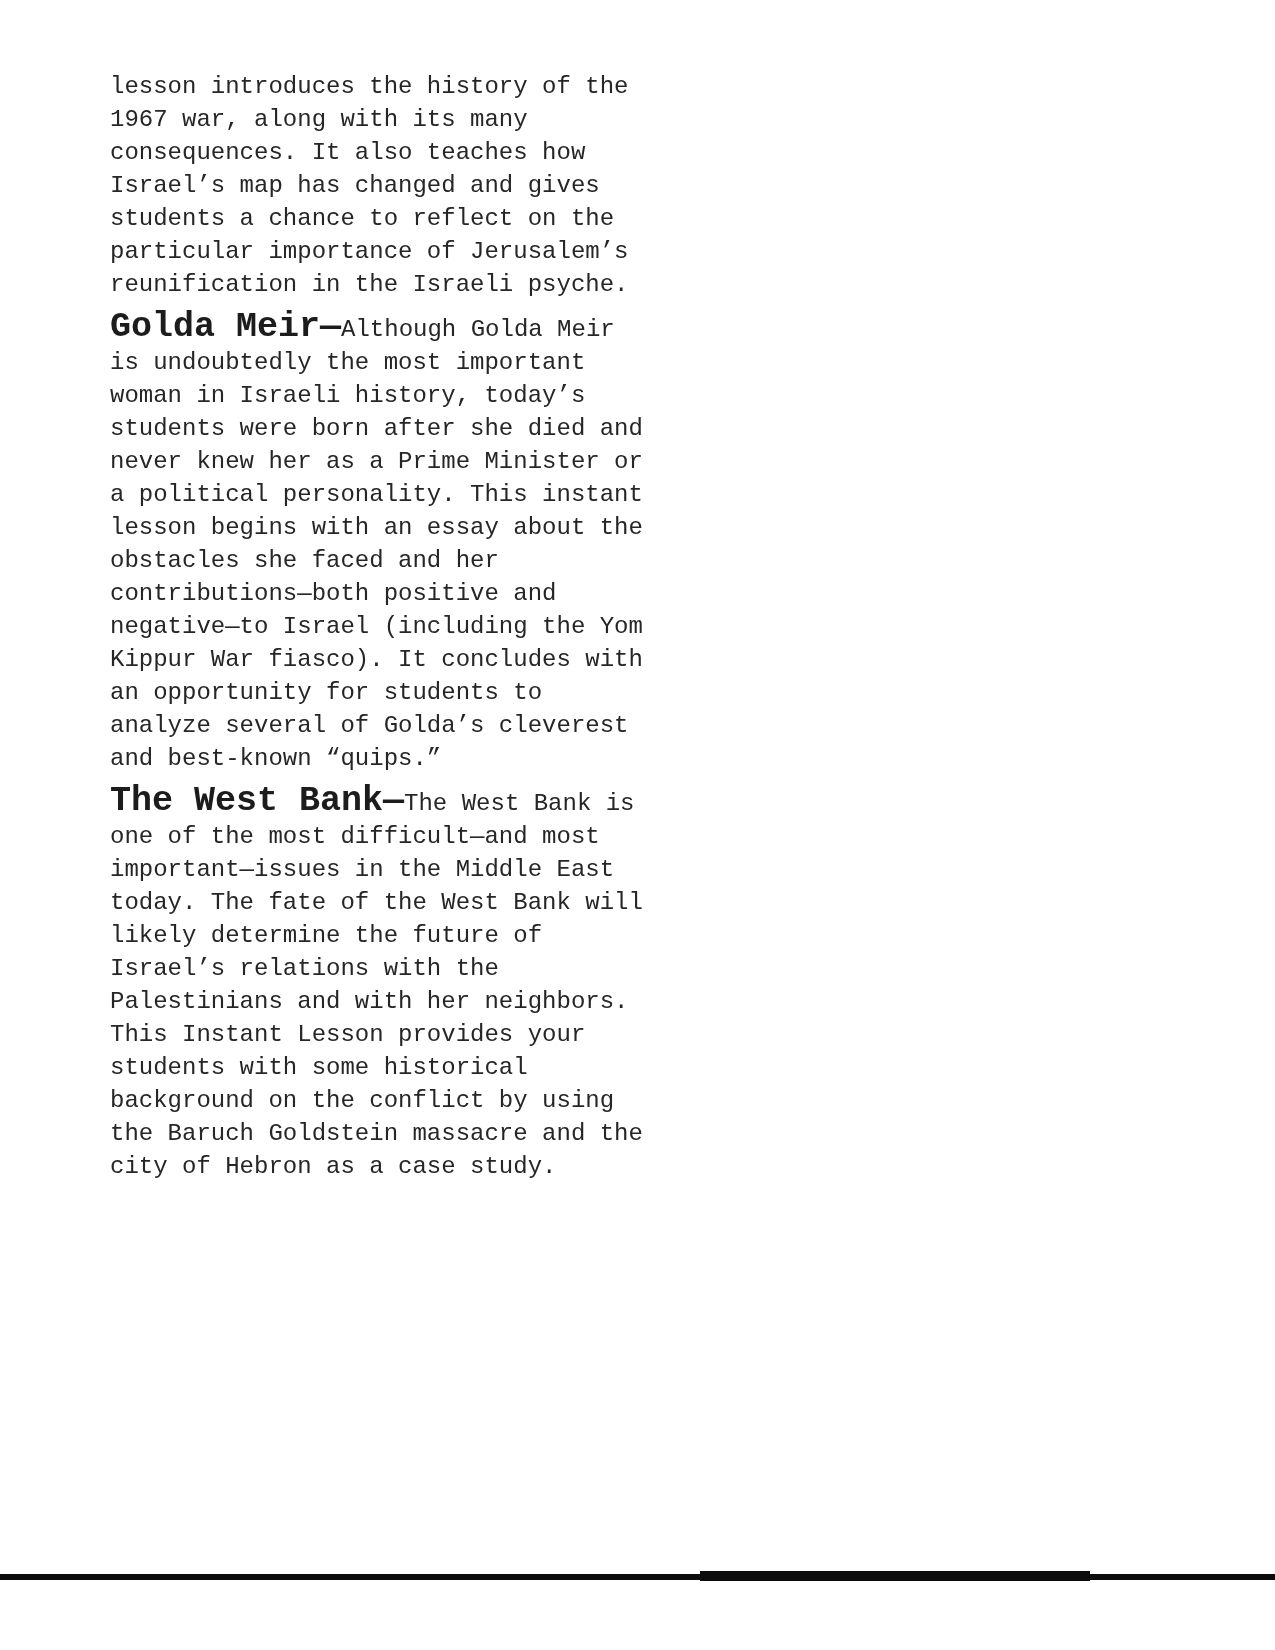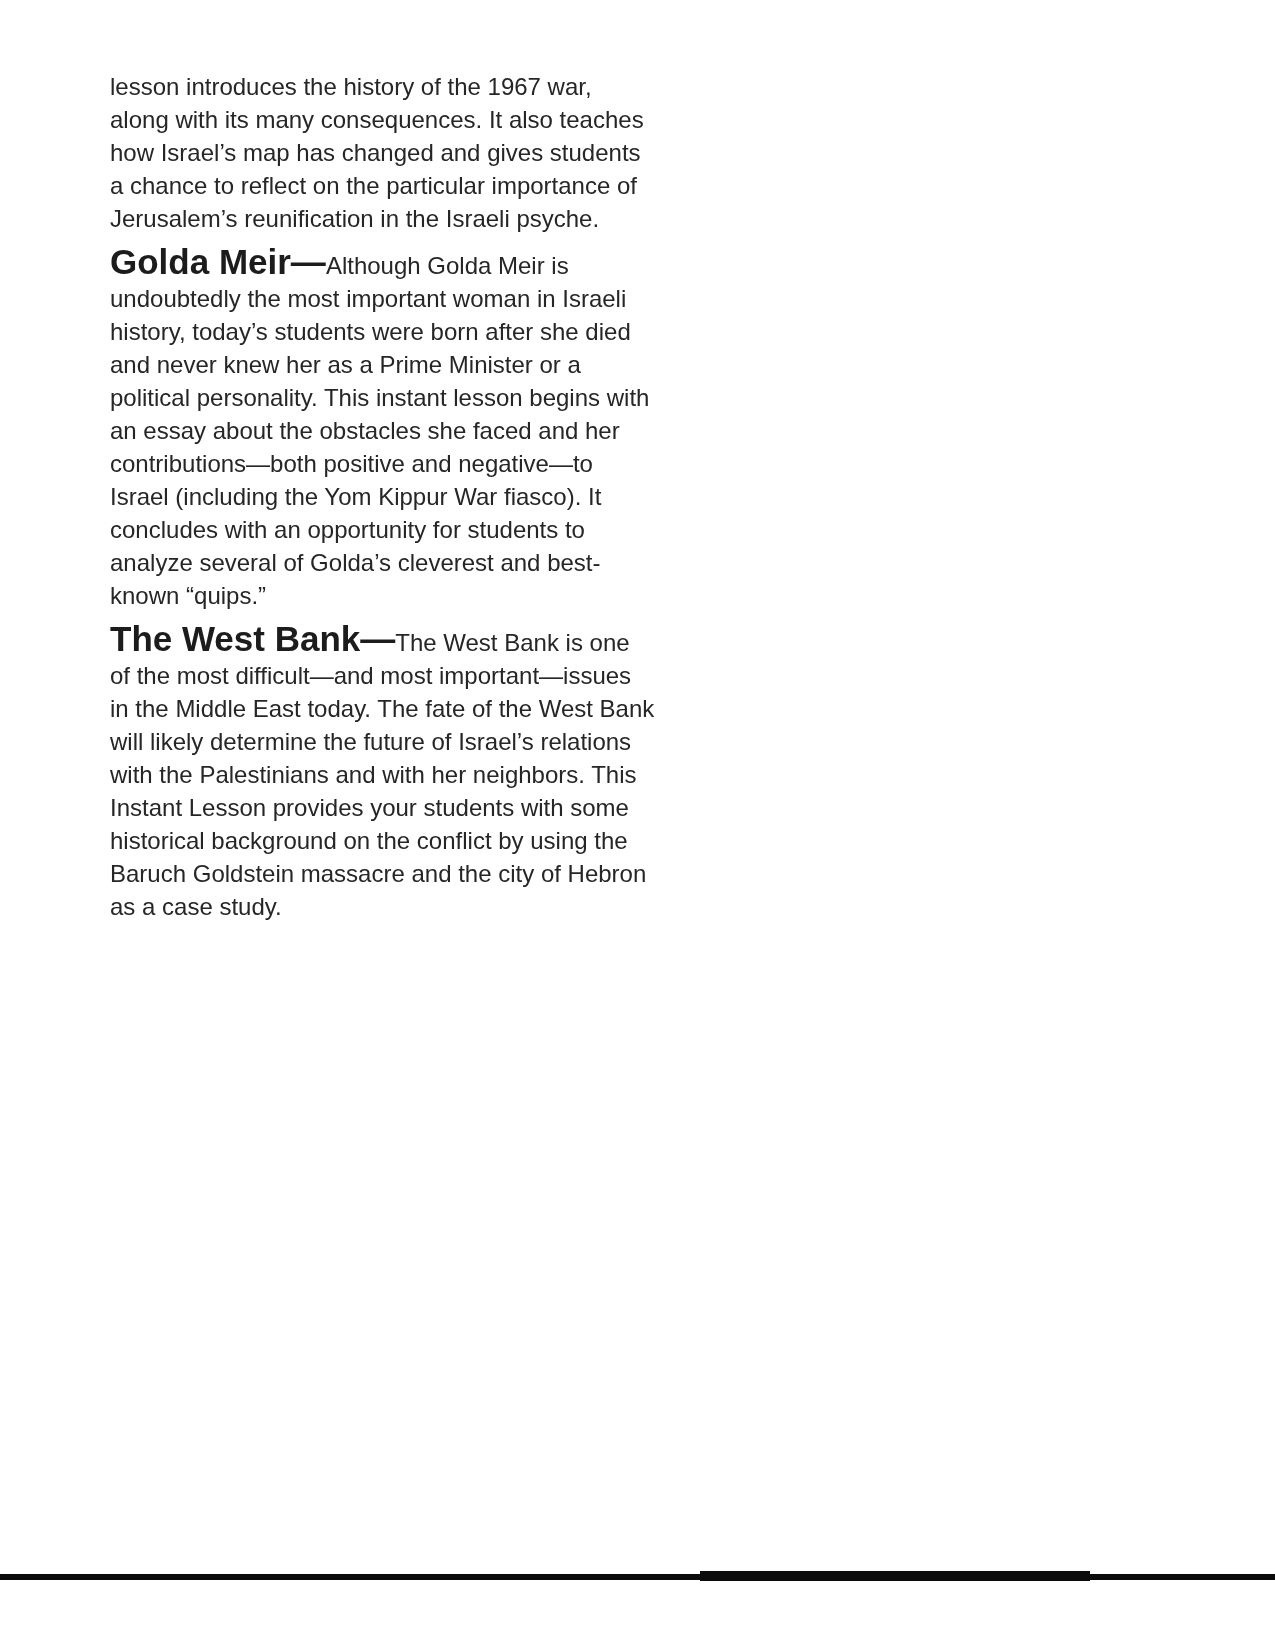--- a/index.html
+++ b/index.html
@@ -6,21 +6,21 @@
     margin: 0;
     padding: 0;
     background: #ffffff;
   }
   .page {
     position: relative;
     width: 1275px;
     height: 1582px;
     background: #ffffff;
     overflow: hidden;
-    font-family: Liberation Sans, sans-serif;
+    font-family: Liberation Mono, monospace;
   }
   .text-column {
     position: absolute;
     left: 110px;
     top: 70px;
     width: 545px;
   }
   .para {
     margin: 0 0 10px 0;
     font-size: 24px;

